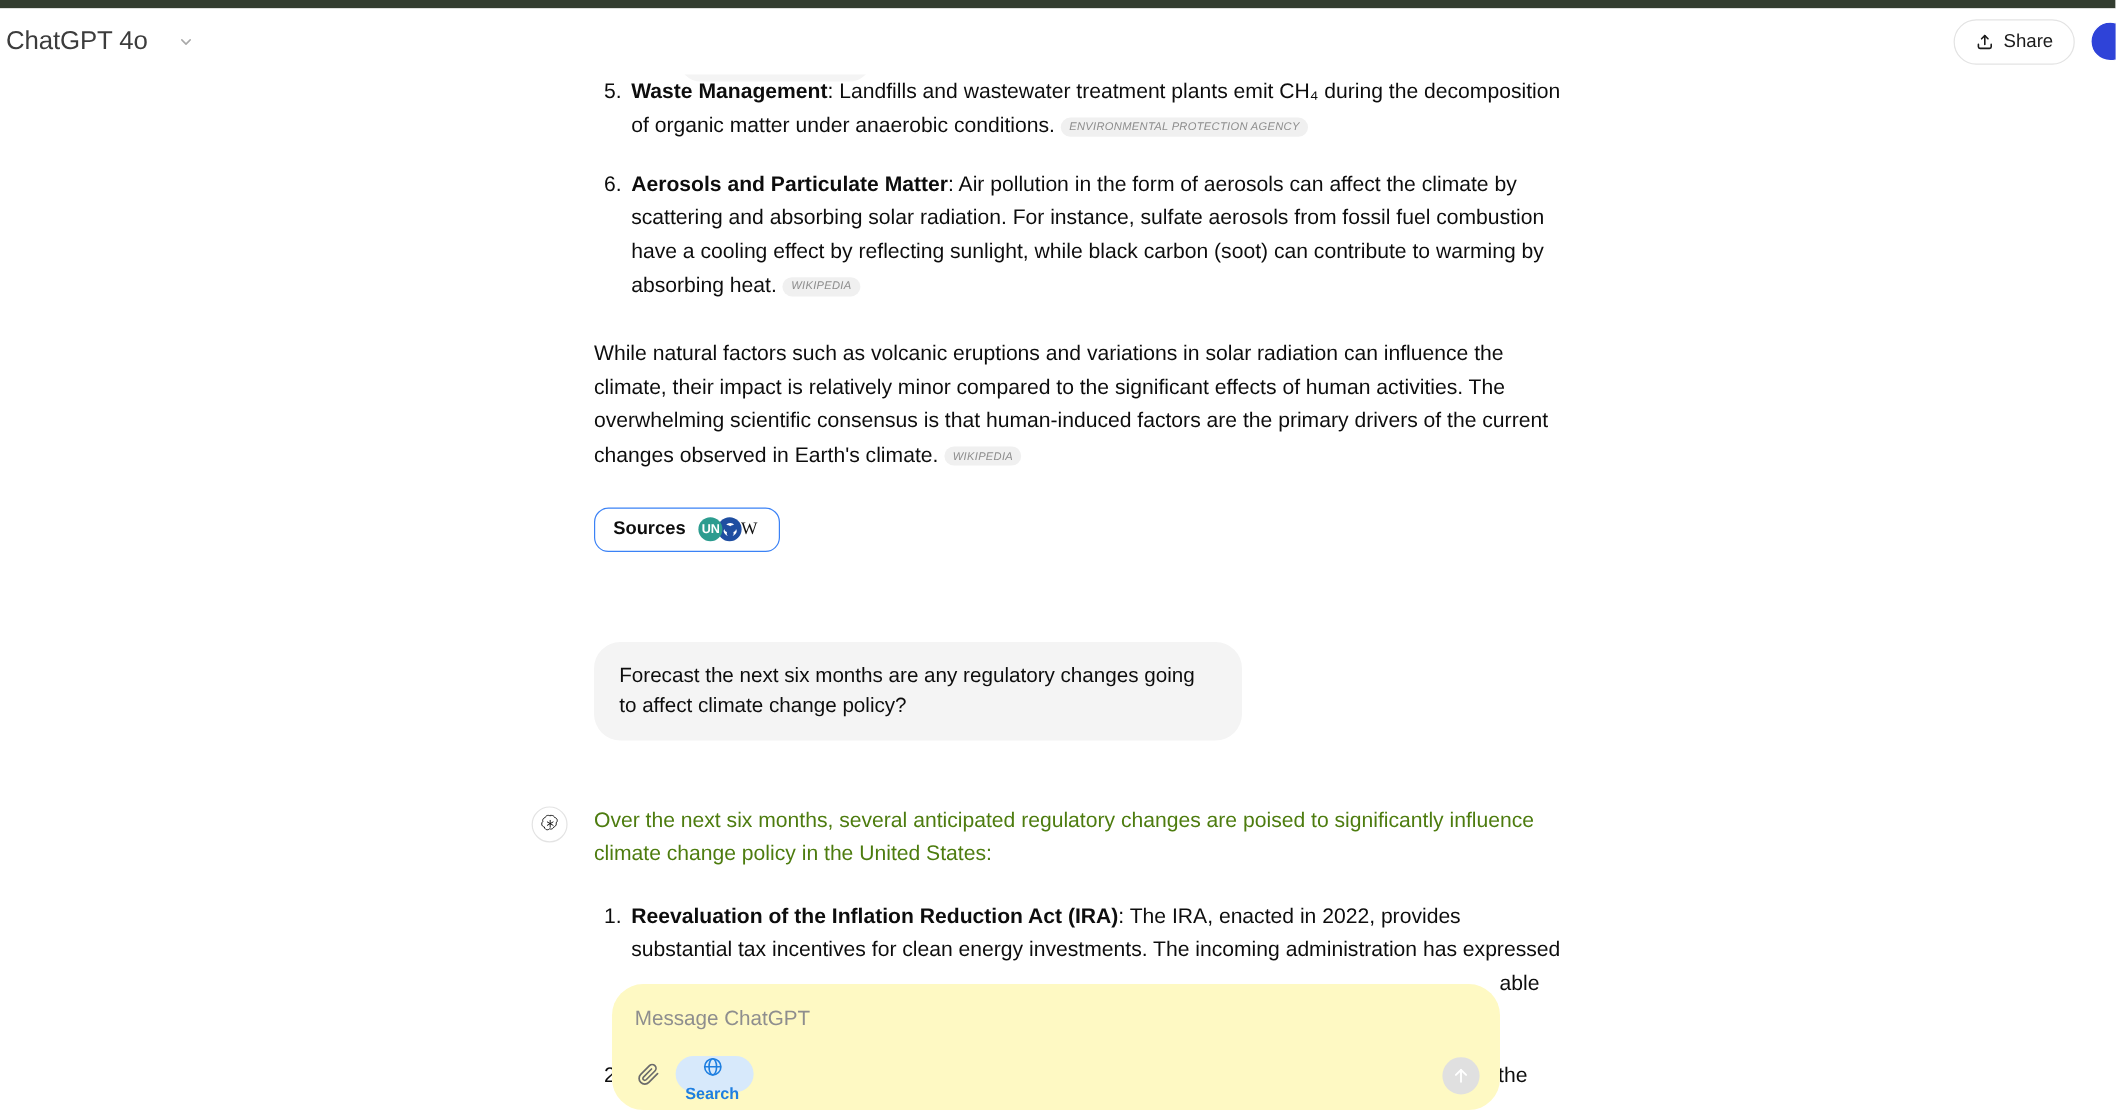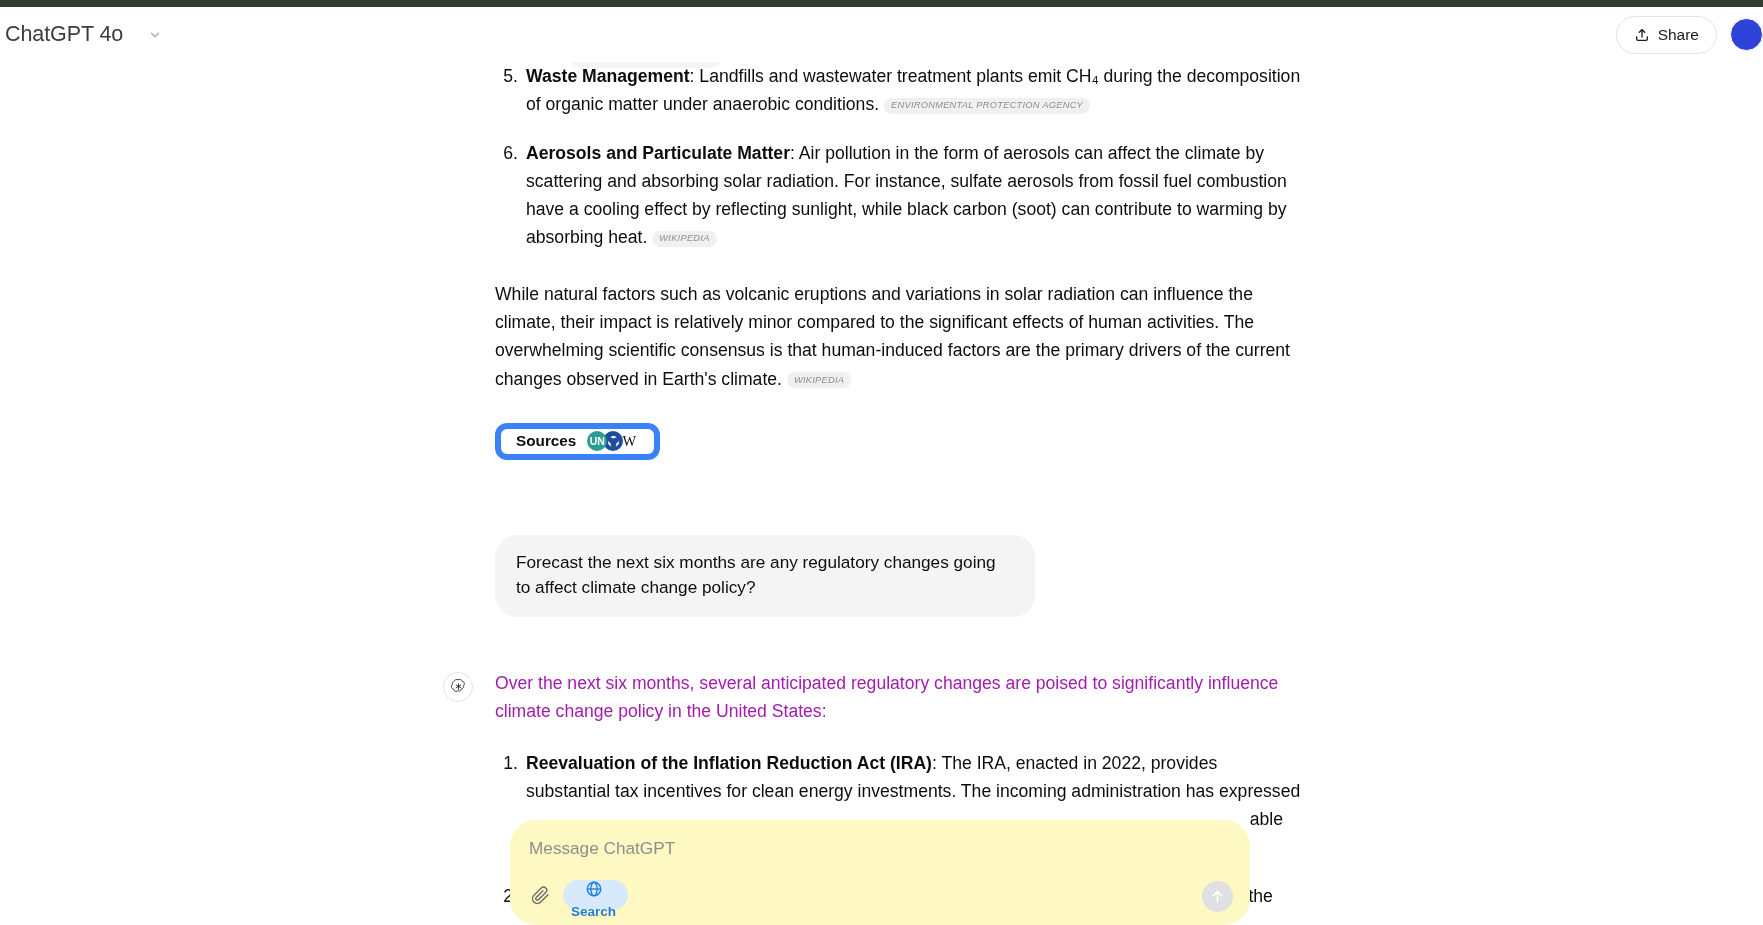--- a/index.html
+++ b/index.html
@@ -61,21 +61,21 @@
     display: block;
   }
 
   .header-right {
     position: absolute;
     right: 0; top: 0;
     height: 55px;
     display: flex;
     align-items: center;
     gap: 13px;
-    padding-right: 16px;
+    padding-right: 4px;
   }
 
   .share-button {
     display: flex;
     align-items: center;
     gap: 8px;
     height: 38px;
     padding: 0 17px;
     border: 1px solid #e3e3e3;
     border-radius: 19px;
@@ -111,21 +111,21 @@
     position: relative;
     width: 810px;
     margin: 0 auto;
     margin-left: 495px;
     padding-top: 0px;
   }
 
   .msg-text {
     font-size: 17.6px;
     line-height: 28.3px;
-    color: #a21caf;
+    color: #4d7c0f;
     font-weight: 400;
   }
 
   
   .cutoff-bubble {
     position: absolute;
     top: -12px;
     left: 71px;
     width: 160px;
     height: 18px;
@@ -186,21 +186,21 @@
     margin-top: 28px;
   }
 
   
   .sources-btn {
     display: inline-flex;
     align-items: center;
     gap: 11px;
     height: 37px;
     padding: 0 15px;
-    border: 6px solid #3b82f6;
+    border: 1px solid #3b82f6;
     border-radius: 12px;
     background: #ffffff;
     margin-top: 30px;
     cursor: pointer;
   }
   .sources-label {
     font-size: 15.3px;
     font-weight: 600;
     color: #0d0d0d;
   }

